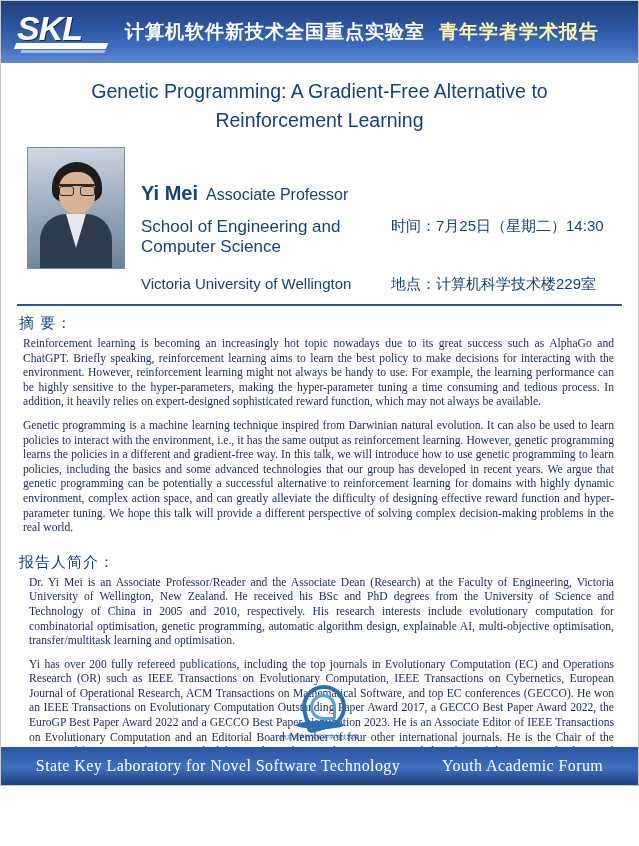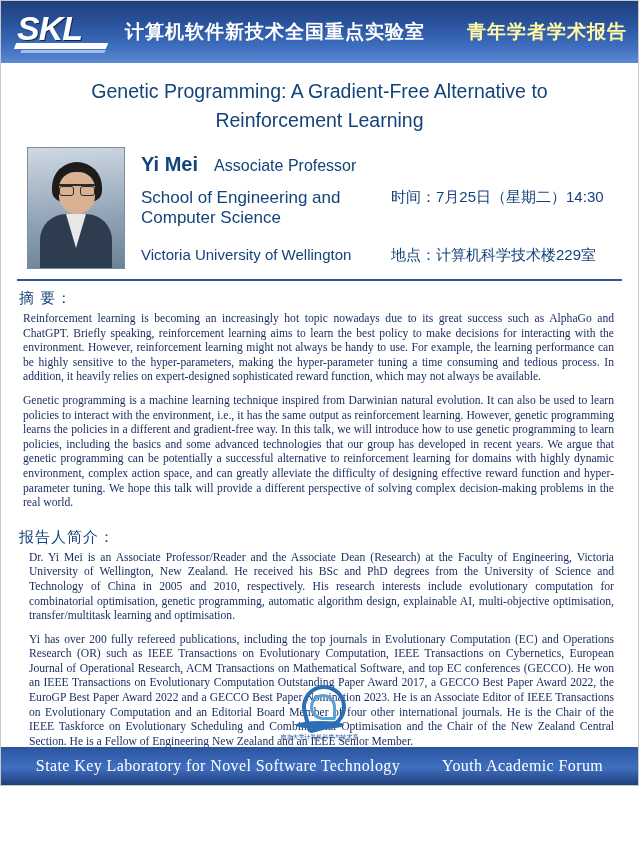--- a/index.html
+++ b/index.html
@@ -68,21 +68,21 @@
     top: 40px;
     width: 84px;
     height: 3px;
     background: #b9cdee;
     transform: skewX(-22deg);
     opacity: .85;
   }
   .header-titles {
     display: flex;
     align-items: center;
-    gap: 42px;
+    gap: 14px;
     white-space: nowrap;
   }
   .header-title-main {
     font-family: "Liberation Sans", sans-serif;
     font-size: 19px;
     font-weight: bold;
     color: #ffffff;
     letter-spacing: 1px;
   }
   .header-title-sub {
@@ -181,22 +181,23 @@
     clip-path: polygon(50% 100%, 0 0, 100% 0);
   }
   .speaker-info {
     flex: 1 1 auto;
     padding-left: 16px;
     box-sizing: border-box;
   }
   .speaker-name-row {
     display: flex;
     align-items: baseline;
-    gap: 16px;
+    gap: 8px;
     padding-top: 6px;
+    margin-top: 29px;
   }
   .speaker-name {
     font-family: "Liberation Sans", sans-serif;
     font-size: 20px;
     font-weight: bold;
     color: #14427a;
   }
   .speaker-rank {
     font-family: "Liberation Sans", sans-serif;
     font-size: 16px;

